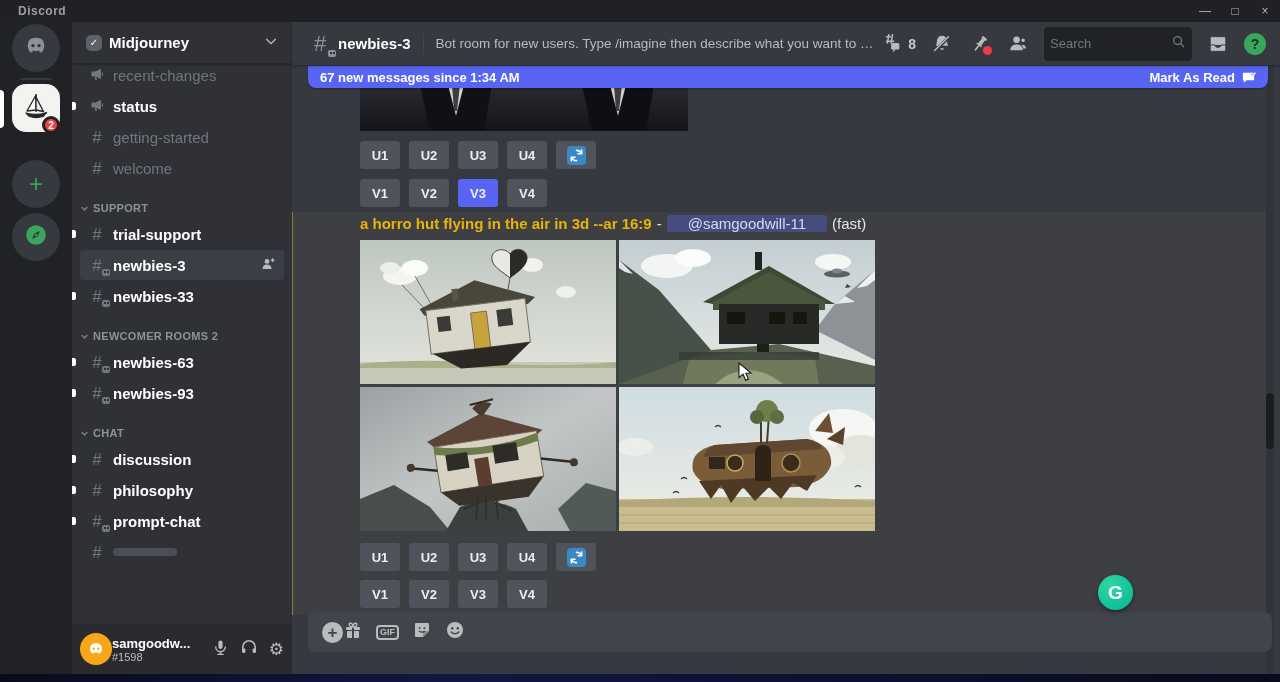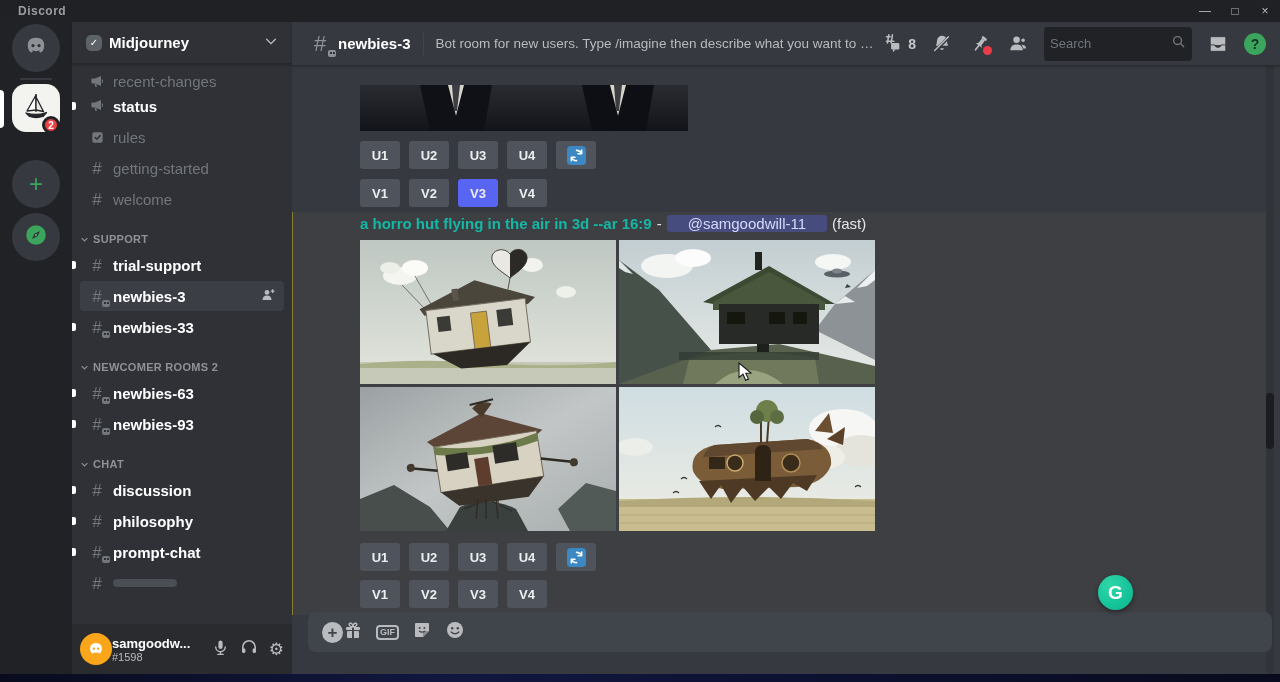--- a/index.html
+++ b/index.html
@@ -33,21 +33,21 @@
 
   
   .sidebar{position:relative;width:220px;background:var(--sidebar);flex:none;}
   .guild-header{position:absolute;top:0;left:0;right:0;height:42px;display:flex;align-items:center;padding:0 14px;border-bottom:1px solid #26282c;box-shadow:0 1px 2px rgba(0,0,0,.25);z-index:3;}
   .verify-badge{width:16px;height:16px;border-radius:5px;background:#5d6269;color:#fff;font-size:10px;display:flex;align-items:center;justify-content:center;margin-right:7px;flex:none;}
   .guild-name{color:#fff;font-size:15px;font-weight:700;flex:1;}
   .channel-list{position:absolute;top:42px;bottom:50px;left:0;right:0;overflow:hidden;padding-top:4px;}
   .category{display:flex;align-items:center;gap:4px;margin:16px 8px 2px 8px;height:18px;color:var(--muted);font-size:11px;font-weight:700;letter-spacing:.3px;}
   .category svg{flex:none;}
   .ch-row{position:relative;display:flex;align-items:center;gap:7px;height:30px;margin:1px 8px;padding:0 8px;border-radius:4px;font-size:15px;color:var(--muted2);}
-  .ch-row.first{margin-top:-8px;align-items:flex-end;}
+  .ch-row.first{margin-top:-8px;}
   .ch-row.unread{color:#fff;font-weight:600;}
   .ch-row.selected{background:#3b3f45;color:#fff;font-weight:600;}
   .ch-row .pill{position:absolute;left:-8px;top:11px;width:4px;height:8px;background:#fff;border-radius:0 2px 2px 0;}
   .hashwrap{position:relative;width:18px;flex:none;display:flex;justify-content:center;}
   .hash-glyph{font-size:17px;font-weight:500;color:#72767d;line-height:1;}
   .bot-chip{position:absolute;right:-4px;bottom:-2px;width:8px;height:7px;border-radius:2px;background:#72767d;box-shadow:0 0 0 2px var(--sidebar);}
   .ch-row.selected .bot-chip{box-shadow:0 0 0 2px #3b3f45;}
   .bot-chip::after{content:"";position:absolute;left:1.5px;top:2px;width:2px;height:2px;background:#2f3136;box-shadow:3px 0 0 #2f3136;}
   .ch-name{white-space:nowrap;overflow:hidden;text-overflow:ellipsis;flex:1;}
   .invite-icon{flex:none;color:var(--icon);}
@@ -87,21 +87,21 @@
 
   
   .chat-content{position:absolute;top:44px;left:0;right:0;height:608px;overflow:hidden;}
   .msg-hover{position:absolute;left:0;top:146px;width:982px;height:403px;background:rgba(196,184,120,0.055);border-left:1px solid #8a7c33;}
   .gen-image{position:absolute;left:68px;top:19px;width:328px;height:46px;overflow:hidden;background:#1b1c20;}
   .btn-row{position:absolute;display:flex;gap:9px;}
   .mj-btn{width:40px;height:28px;border-radius:3px;background:var(--btn);color:#eceef0;font-size:13px;font-weight:600;display:flex;align-items:center;justify-content:center;border:0;font-family:inherit;}
   .mj-btn.primary{background:var(--blurple);}
   .mj-btn.reroll{background:var(--btn);}
   .prompt-line{position:absolute;left:68px;top:149px;font-size:15px;color:var(--text);display:flex;align-items:center;gap:5px;white-space:nowrap;}
-  .prompt-text{font-weight:700;color:#14b8a6;}
+  .prompt-text{font-weight:700;color:#eab308;}
   .mention{background:rgba(88,101,242,.35);color:#d5d9fb;border-radius:3px;padding:0 21px;font-weight:500;}
   .speed{color:#e3e5e8;}
   .img-grid{position:absolute;left:68px;top:174px;width:515px;height:291px;display:grid;grid-template-columns:256px 256px;grid-template-rows:144px 144px;gap:3px;}
   .img-grid svg{display:block;width:256px;height:144px;}
 
   
   .input-bar{position:absolute;left:16px;top:590px;width:964px;height:40px;background:var(--input);border-radius:8px;display:flex;align-items:center;padding:0 14px;z-index:4;}
   .attach-circle{width:21px;height:21px;border-radius:50%;background:#b9bbbe;color:var(--input);font-size:17px;font-weight:700;display:flex;align-items:center;justify-content:center;line-height:1;flex:none;}
   .msg-input{flex:1;background:transparent;border:0;outline:0;color:var(--text);font-size:15px;margin:0 12px;font-family:inherit;min-width:0;}
   .msg-input::placeholder{color:#72767d;}
@@ -195,29 +195,20 @@
         <div class="ch-row unread">
           <span class="pill"></span>
           <span class="hashwrap">
               <svg width="16" height="16" viewBox="0 0 16 16">
                 <path fill="#72767d" d="M12 2 L12 12 L6 9.5 H3.4 A1 1 0 0 1 2.4 8.5 V5.5 A1 1 0 0 1 3.4 4.5 H6 Z"></path>
                 <path d="M13 5.5 a3 3 0 0 1 0 3.4" stroke="#72767d" fill="none" stroke-width="1.1"></path>
                 <path d="M5.6 10 L6.4 13 H8 L7.2 9.8" fill="#72767d"></path>
               </svg>
             </span>
           <span class="ch-name">status</span>
-        </div>
-        <div class="ch-row muted">
-          <span class="hashwrap">
-              <svg width="15" height="15" viewBox="0 0 16 16">
-                <rect x="2.5" y="2.5" width="11" height="11" rx="2" fill="#72767d"></rect>
-                <path d="M5.5 8 L7.3 9.8 L10.8 6" stroke="#2f3136" stroke-width="1.6" fill="none" stroke-linecap="round"></path>
-              </svg>
-            </span>
-          <span class="ch-name">rules</span>
         </div>
         <div class="ch-row muted">
           <span class="hashwrap">
               <span class="hash-glyph">#</span>
             </span>
           <span class="ch-name">getting-started</span>
         </div>
         <div class="ch-row muted">
           <span class="hashwrap">
               <span class="hash-glyph">#</span>
@@ -402,20 +393,31 @@
           </div>
           <span class="hicon">
               <svg width="22" height="22" viewBox="0 0 24 24">
                 <path d="M5 4 H19 A1.5 1.5 0 0 1 20.5 5.5 V18.5 A1.5 1.5 0 0 1 19 20 H5 A1.5 1.5 0 0 1 3.5 18.5 V5.5 A1.5 1.5 0 0 1 5 4 Z M3.5 13 H8.5 C8.5 14.6 10 15.6 12 15.6 C14 15.6 15.5 14.6 15.5 13 H20.5" fill="#b9bbbe" fill-rule="evenodd" stroke="#36393f" stroke-width="1" stroke-linejoin="round"></path>
               </svg>
             </span>
           <span class="help-circle">?</span>
         </div>
       </header>
 
+      <div class="nm-banner">
+        <span class="nm-text">67 new messages since 1:34 AM</span>
+        <span class="nm-action">
+          <span>Mark As Read</span>
+          <svg width="15" height="15" viewBox="0 0 16 16">
+              <path d="M2 3 H14 V11 H6 L3 13.5 V11 H2 Z" fill="#fff"></path>
+              <path d="M10.5 4.5 L12 6 L15 2.8" stroke="#5865f2" stroke-width="1.6" fill="none"></path>
+              <path d="M10.2 4.8 L12 6.6 L15.4 3" stroke="#fff" stroke-width="1.4" fill="none"></path>
+            </svg>
+        </span>
+      </div>
 
       <div class="chat-content">
         <div class="msg-hover"></div>
 
         <div class="gen-image">
           <svg width="328" height="46" viewBox="0 0 328 46" preserveAspectRatio="none">
             <rect width="328" height="46" fill="#212229"></rect>
             <rect width="328" height="46" fill="url(#suitbg)"></rect>
             <defs>
                 <linearGradient id="suitbg" x1="0" y1="0" x2="0" y2="1">

